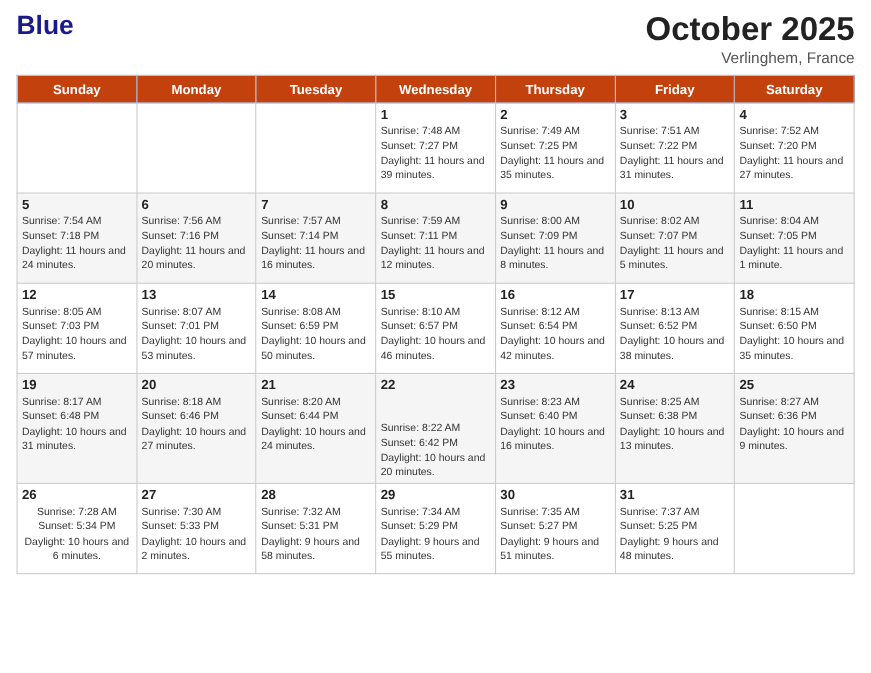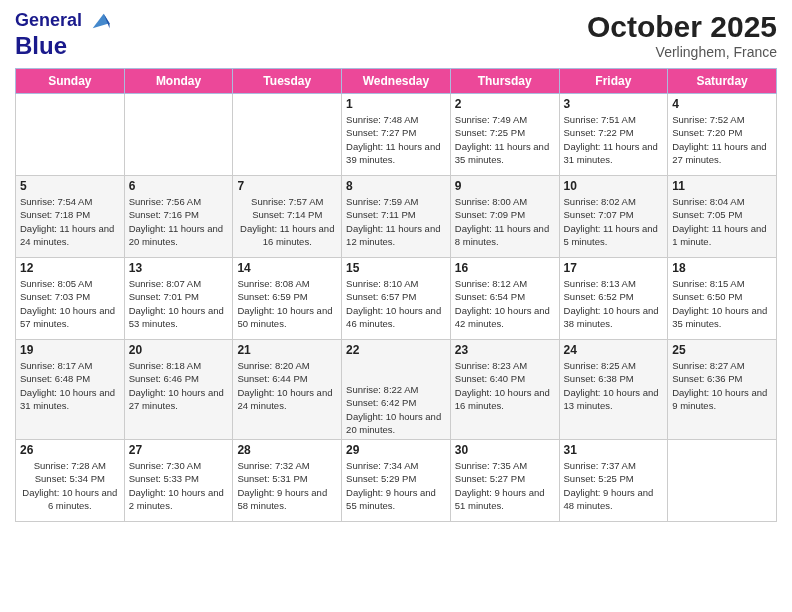--- a/index.html
+++ b/index.html
@@ -42,21 +42,21 @@
     .location-title {
       font-size: 14px;
       color: #555;
     }
     .calendar {
       width: 100%;
       border-collapse: collapse;
       border: 1px solid #ccc;
     }
     .calendar th {
-      background: #ec4899;
+      background: #c2410c;
       color: #fff;
       font-size: 12px;
       font-weight: bold;
       text-align: center;
       padding: 5px 3px;
       border: 1px solid #aabbdd;
     }
     .calendar td {
       vertical-align: top;
       border: 1px solid #ccc;
@@ -83,29 +83,20 @@
       background: #fff !important;
     }
   </style>
 </head>
 <body>
 
 <div class="page">
   <div class="header">
     <div class="logo">
       <div>
-        <div style="display:flex;align-items:center;">
-          <div style="font-size:18px;font-weight:bold;color:#1a1a8c;line-height:1.1;">
-            <span>General</span>
-            <svg class="logo-icon" viewBox="0 0 30 30" style="display:inline-block;vertical-align:middle;width:22px;height:22px;">
-              <polygon points="5,25 20,5 28,18" fill="#4488cc"></polygon>
-              <polygon points="20,5 28,18 28,25" fill="#2255aa"></polygon>
-            </svg>
-          </div>
-        </div>
         <div style="font-size:24px;font-weight:bold;color:#1a1a8c;">Blue</div>
       </div>
     </div>
     <div class="title-block">
       <div class="month-title">October 2025</div>
       <div class="location-title">Verlinghem, France</div>
     </div>
   </div>
 
   <table class="calendar">
@@ -158,21 +149,21 @@
 Daylight: 11 hours and 24 minutes.</div>
           </td>
           <td>
             <div class="day-number">6</div>
             <div class="day-info" style="white-space: pre-line;">Sunrise: 7:56 AM
 Sunset: 7:16 PM
 Daylight: 11 hours and 20 minutes.</div>
           </td>
           <td>
             <div class="day-number">7</div>
-            <div class="day-info" style="white-space: pre-line; text-align: center;">Sunrise: 7:57 AM
+            <div class="day-info" style="white-space: pre-line;">Sunrise: 7:57 AM
 Sunset: 7:14 PM
 Daylight: 11 hours and 16 minutes.</div>
           </td>
           <td>
             <div class="day-number">8</div>
             <div class="day-info" style="white-space: pre-line;">Sunrise: 7:59 AM
 Sunset: 7:11 PM
 Daylight: 11 hours and 12 minutes.</div>
           </td>
           <td>

